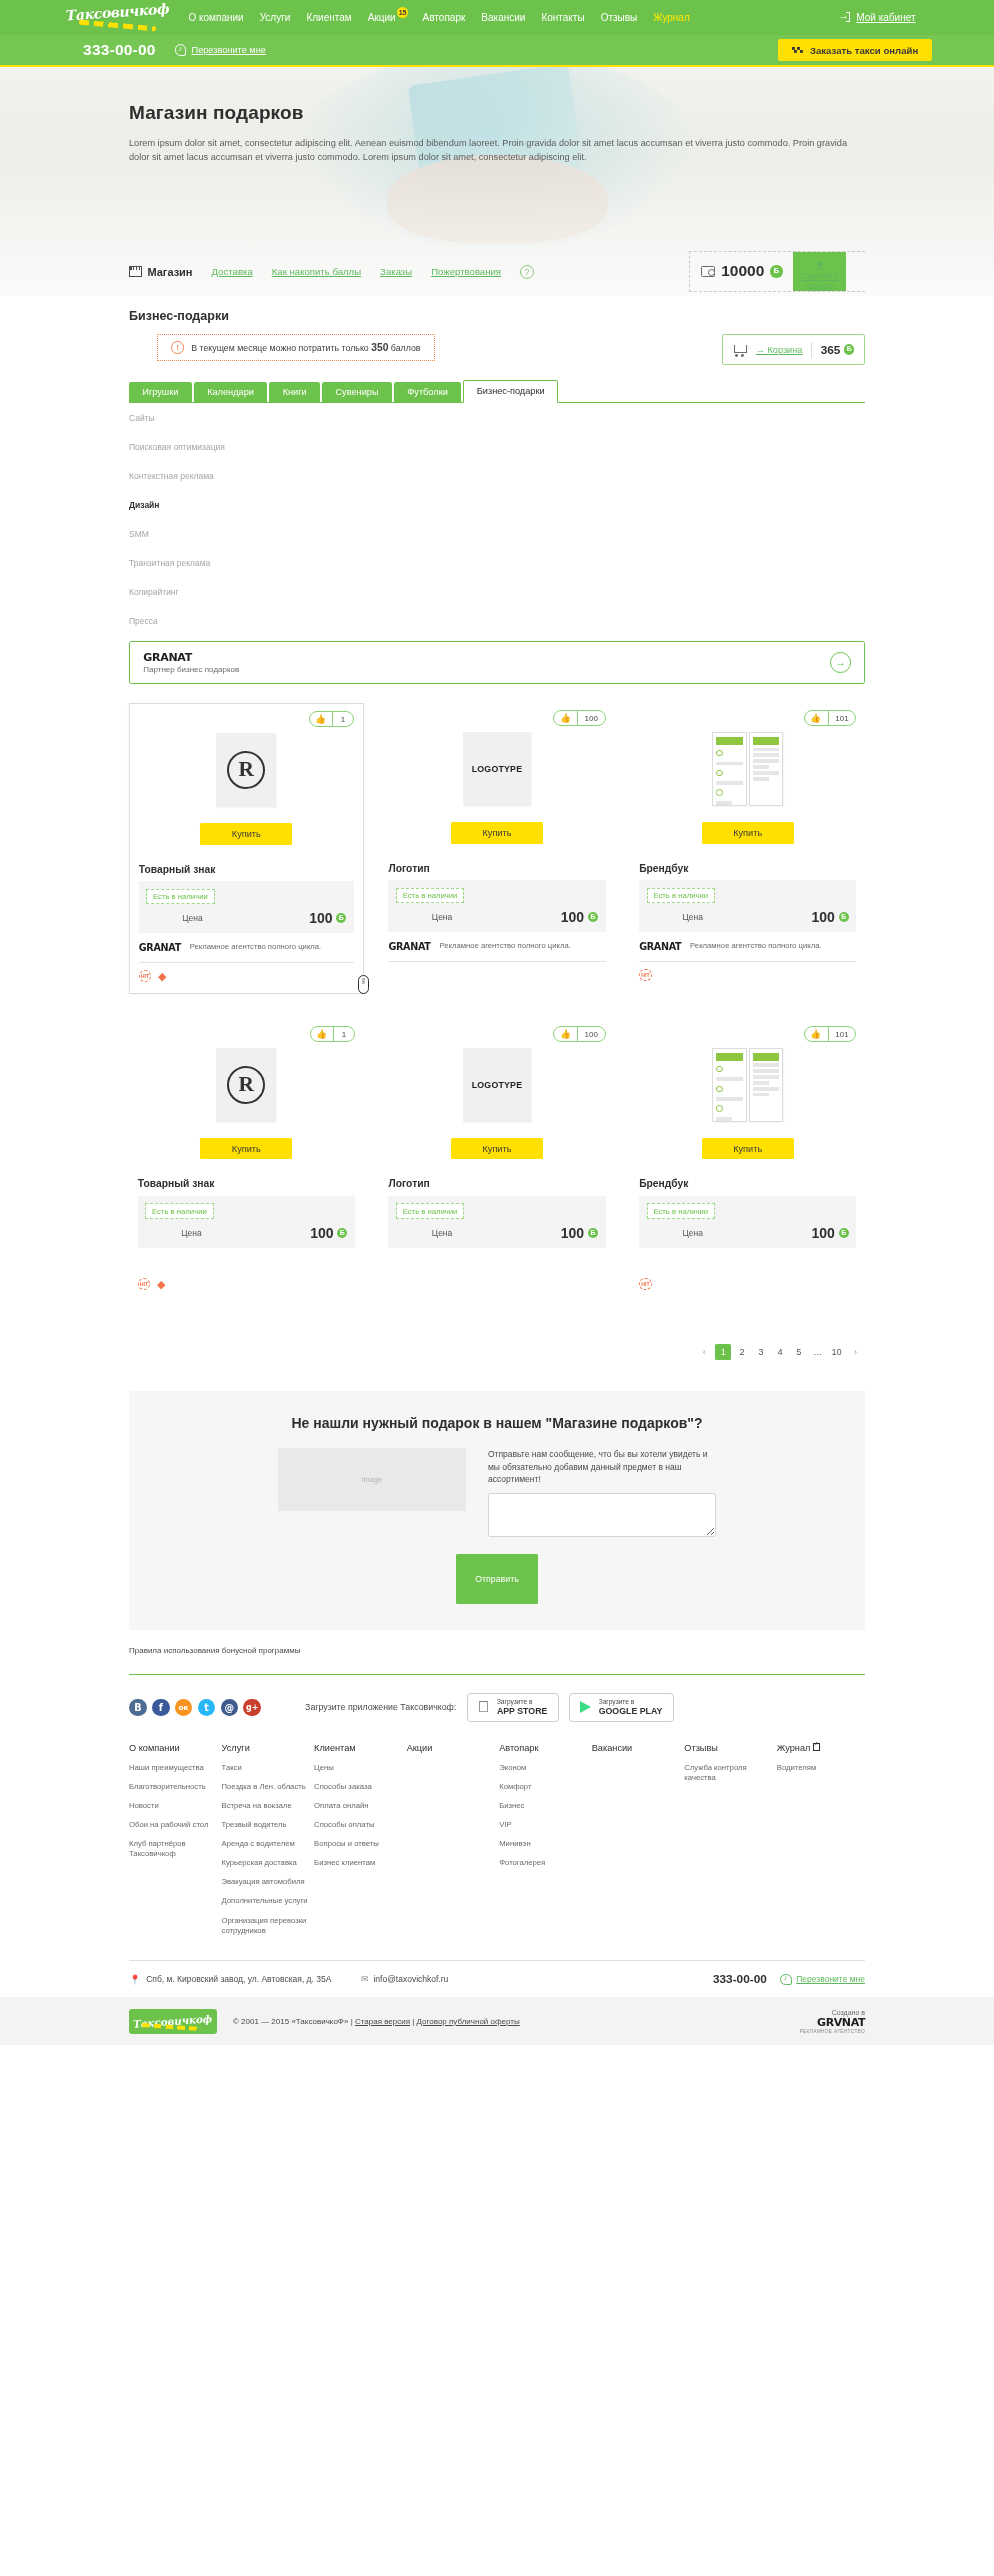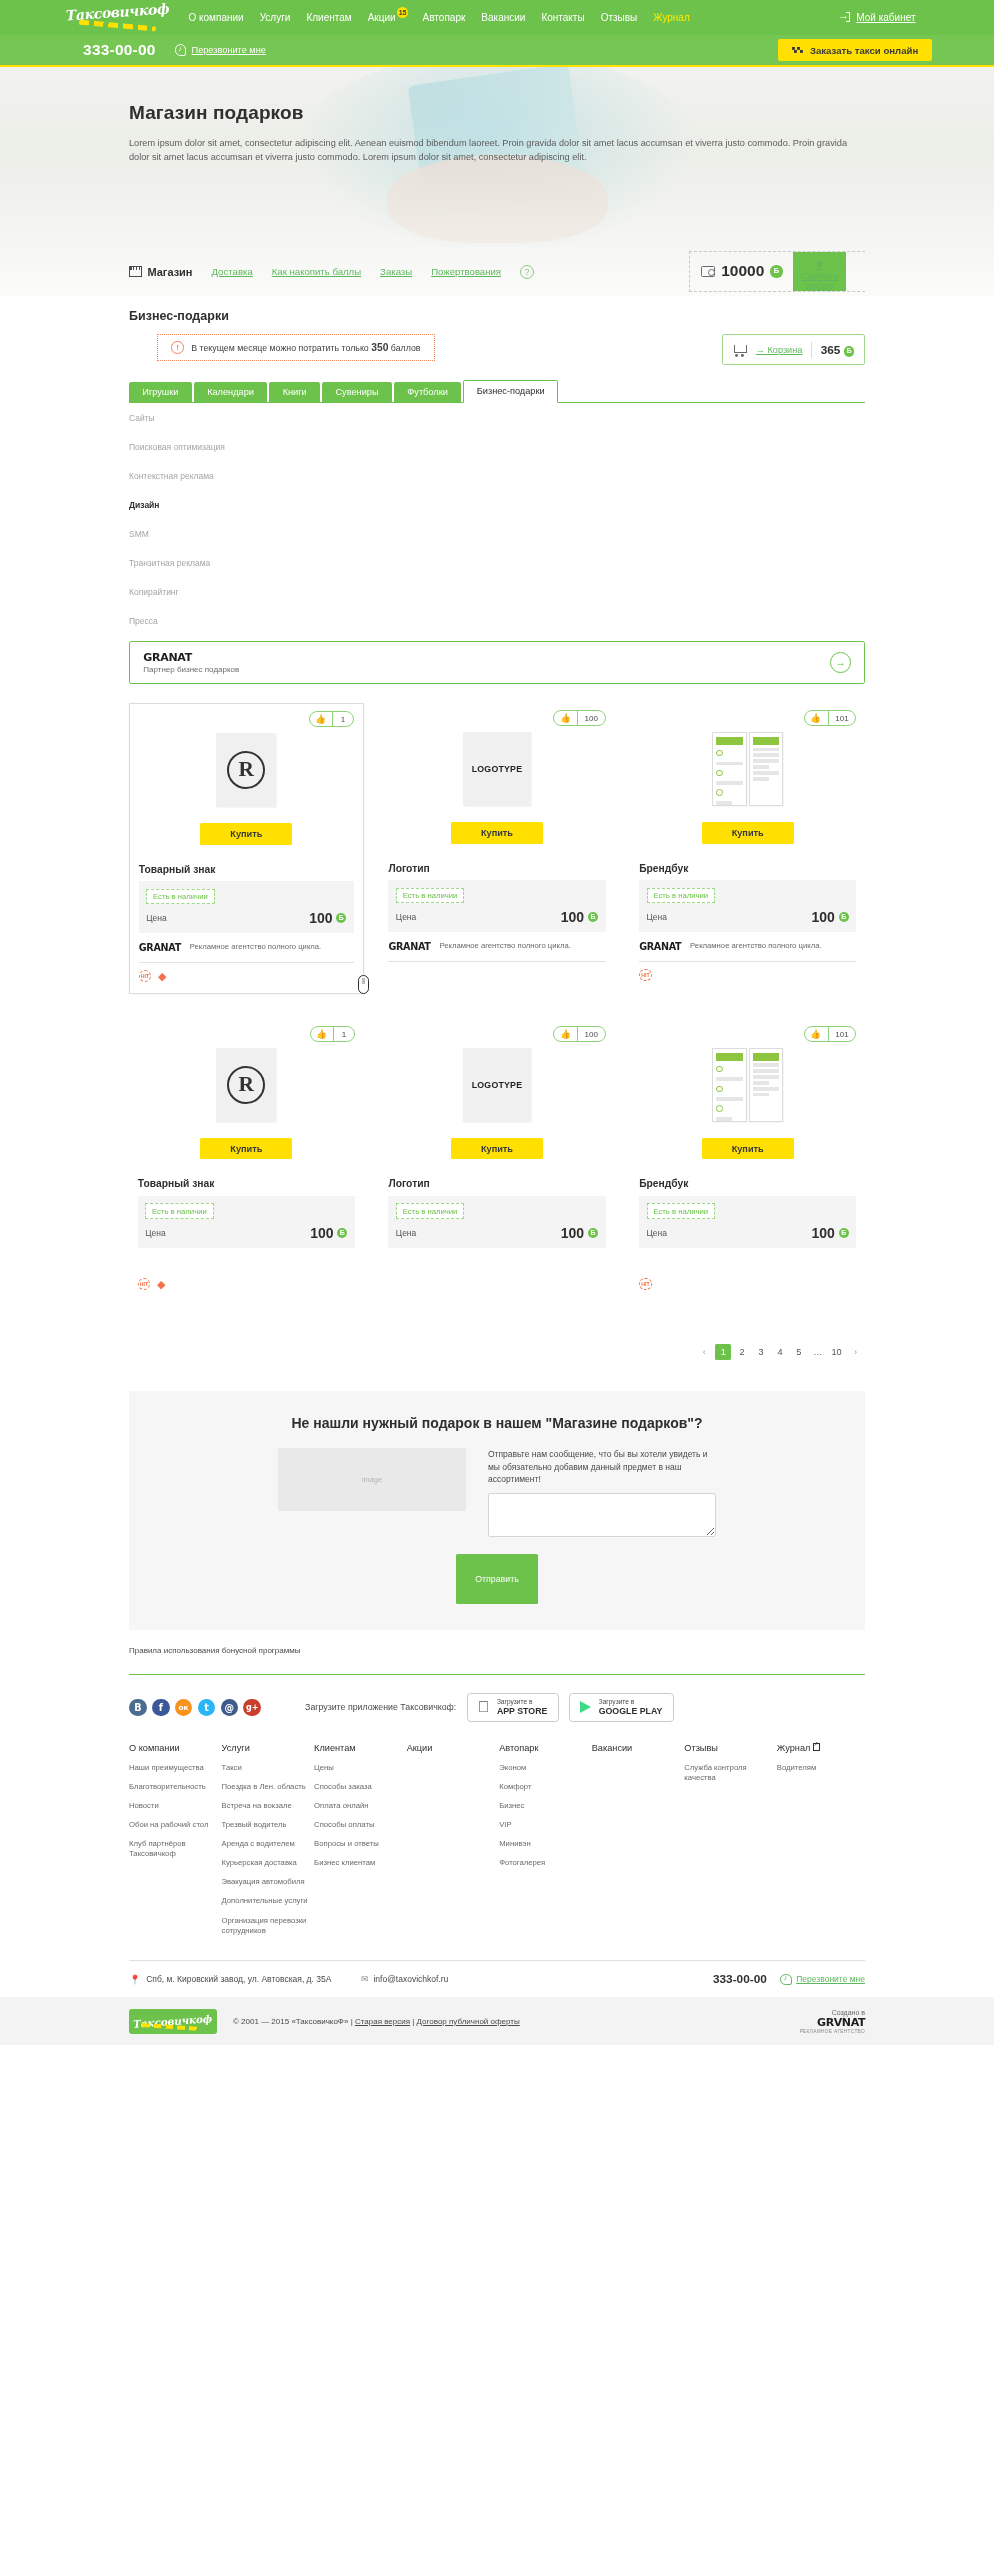--- a/index.html
+++ b/index.html
@@ -100,21 +100,21 @@
   .title-row { display:flex; align-items:flex-start; }
 
   .cart-box { position:absolute; right:0; top:38px; border:0.7px solid #9ed98a; border-radius:2.2px;
      display:flex; align-items:center; padding:6.6px 9.6px; gap:8.8px; background:#fff;}
   .cart-ico { width:14.7px; height:12.5px; position:relative;}
   .cart-ico:before{content:""; position:absolute; left:2.2px; top:1.5px; width:11px; height:7.4px; border:1.1px solid #6b6b6b; border-top:none;}
   .cart-ico:after{content:""; position:absolute; left:2.9px; bottom:-1.5px; width:2.9px; height:2.9px; border-radius:50%; background:#6b6b6b;
      box-shadow:5.9px 0 0 #6b6b6b;}
   .cart-link { color:#5cb85c; font-size:9.2px; text-decoration:underline;}
   .cart-sep { width:0.7px; height:16px; background:#dcdcdc;}
-  .cart-val { font-size:11.8px; font-weight:bold; color:#2f2f2f; display:flex; align-items:flex-end; gap:3.7px;}
+  .cart-val { font-size:11.8px; font-weight:bold; color:#2f2f2f; display:flex; align-items:center; gap:3.7px;}
 
   
   .tabs { display:flex; align-items:flex-end; margin-top:19px; border-bottom:0.7px solid #6cc24a; }
   .tab { background:#6cc24a; color:#fff; font-size:9.2px; padding:5.2px 13.3px; border-radius:2.2px 2.2px 0 0;
      margin-right:2.2px; cursor:pointer; }
   .tab.active { background:#fff; color:#2f2f2f; border:0.7px solid #6cc24a; border-bottom:0.7px solid #fff;
      margin-bottom:-0.7px; padding:5.2px 12.5px;}
   .subtabs { display:flex; gap:19px; margin-top:10.3px;flex-direction:column; }
   .subtab { font-size:8.5px; color:#a5a5a5; cursor:pointer; }
   .subtab.active { color:#2f2f2f; font-weight:bold; }
@@ -149,27 +149,27 @@
   .logotype-in .di { width:29.5px; height:16px; margin:2.2px auto 0;
      background:repeating-linear-gradient(0deg,#222 0 1.5px,#fff 1.5px 2.9px);
      clip-path:polygon(50% 0,100% 50%,50% 100%,0 50%);}
   .ph.brandbook { width:71px; background:transparent; box-shadow:none; display:flex; gap:2.2px; align-items:stretch;}
   .bb-pg { flex:1; background:#fff; border:0.7px solid #dcdcdc; padding:3.7px 2.9px; box-shadow:0.7px 0.7px 1.5px rgba(0,0,0,.12);}
   .bb-bar { height:8px; background:#8ec63f; margin-bottom:2.9px;}
   .bb-row { height:3.7px; background:#e6e6e6; margin-bottom:2.2px;}
   .bb-row.s { width:60%; }
   .bb-dot { width:6.6px; height:6.6px; border-radius:50%; border:0.7px solid #8ec63f; display:inline-block; margin-bottom:2.2px;}
   .buy { display:block; width:92px; margin:10.3px auto 0; background:#ffe000; color:#3a3a3a;
-     font-size:9.2px; text-align:center; padding:5.9px 0; border-radius:1.5px; text-decoration:none; cursor:pointer;font-weight:bold;}
+     font-size:9.2px; text-align:center; padding:5.9px 0; border-radius:1.5px; text-decoration:none; cursor:pointer;}
   .pname { font-size:10.3px; font-weight:bold; color:#2f2f2f; margin-top:19px; }
   .pbox { background:#f4f4f4; margin-top:6.6px; padding:6.6px 7.4px 7.4px; }
   .instock { display:inline-block; border:0.7px dashed #9ed98a; color:#6cc24a; font-size:7.7px;
      padding:2.2px 5.9px; background:#fff;}
   .pricerow { display:flex; align-items:center; margin-top:5.9px;}
-  .pricerow .lb { font-size:8.5px; color:#555; }
+  .pricerow .lb { font-size:8.5px; color:#555;margin-left:36px; }
   .pricerow .pv { margin-left:auto; font-size:14px; font-weight:bold; color:#2f2f2f; display:flex;
      align-items:center; gap:3.7px;}
   .brandrow { display:flex; align-items:flex-start; gap:8.8px; margin-top:8.8px; }
   .brandrow .bn { font-size:9.6px; font-weight:bold; letter-spacing:-0.3px; color:#1d1d1d;
       font-family:"DejaVu Sans", sans-serif; white-space:nowrap;}
   .brandrow .bd { font-size:7.7px; color:#6a6a6a; line-height:10.3px;}
   .divider { border-top:0.7px solid #e3e3e3; margin-top:8.8px; }
   .flags { display:flex; gap:6.6px; align-items:center; margin-top:6.6px; height:13.3px; }
   .hit { width:12.5px; height:12.5px; border:0.7px dashed #f4724a; border-radius:50%; color:#f4724a;
      font-size:5.2px; font-weight:bold; text-align:center; line-height:11px;}

